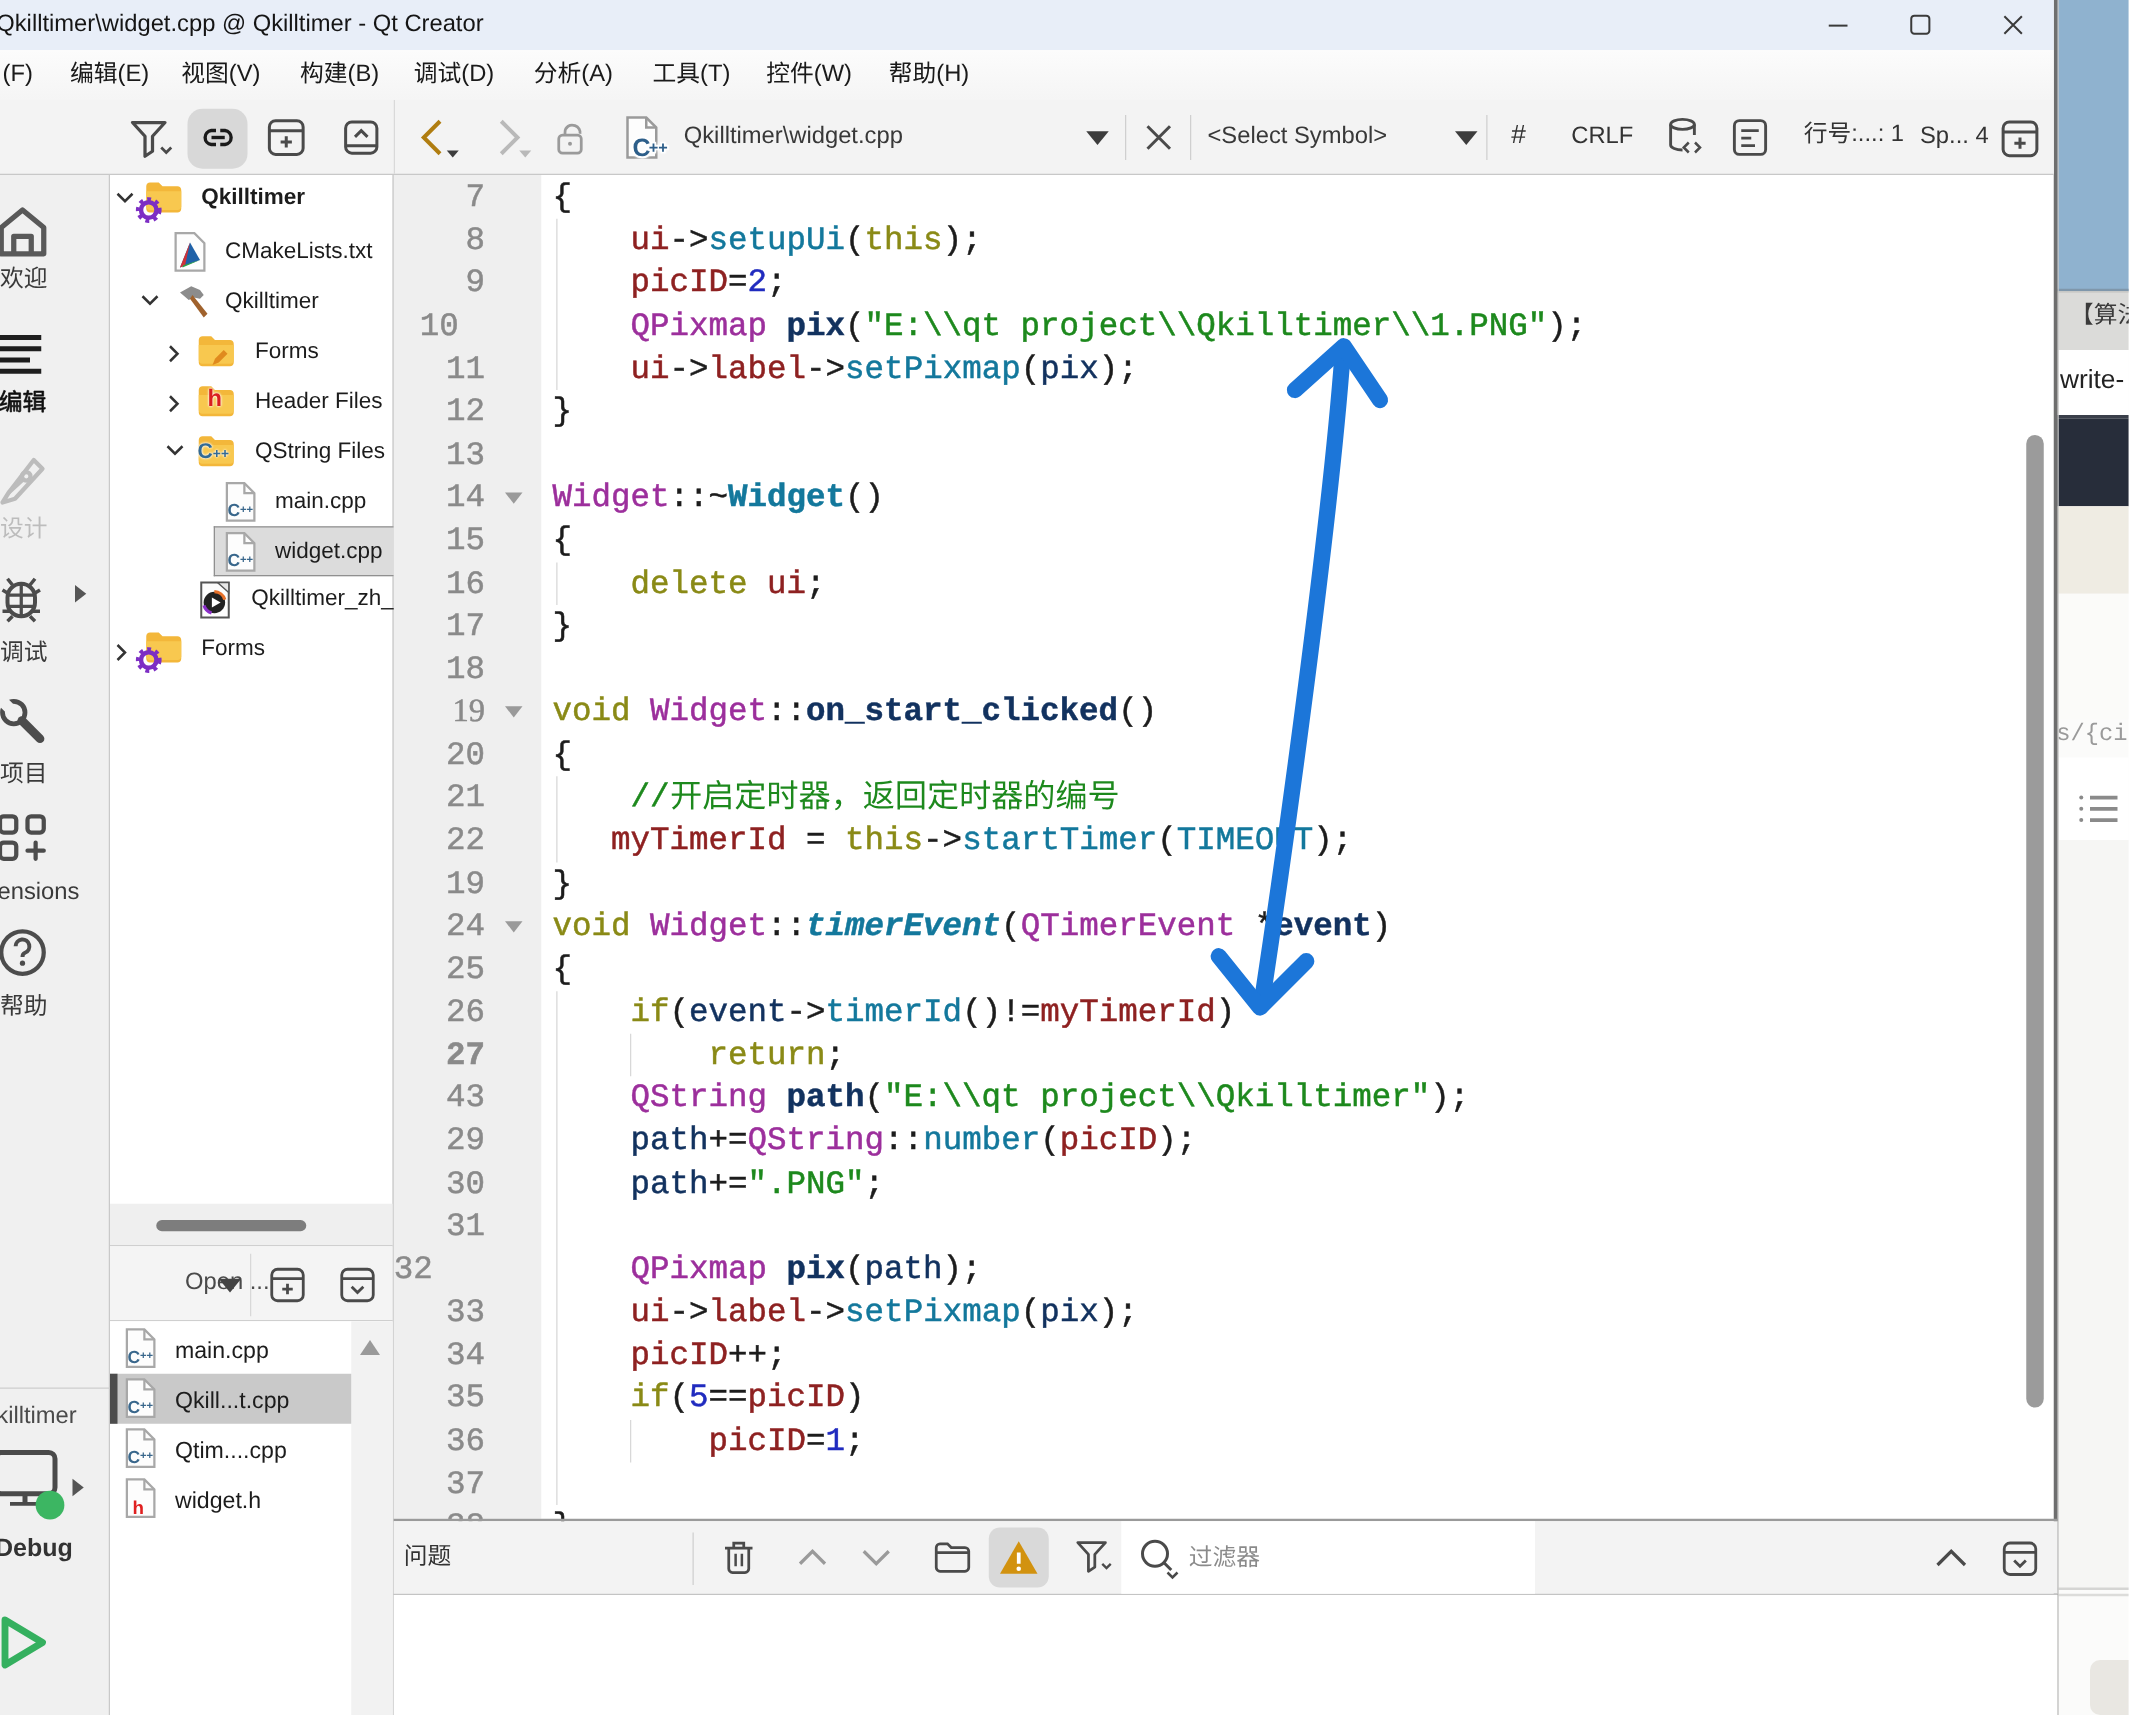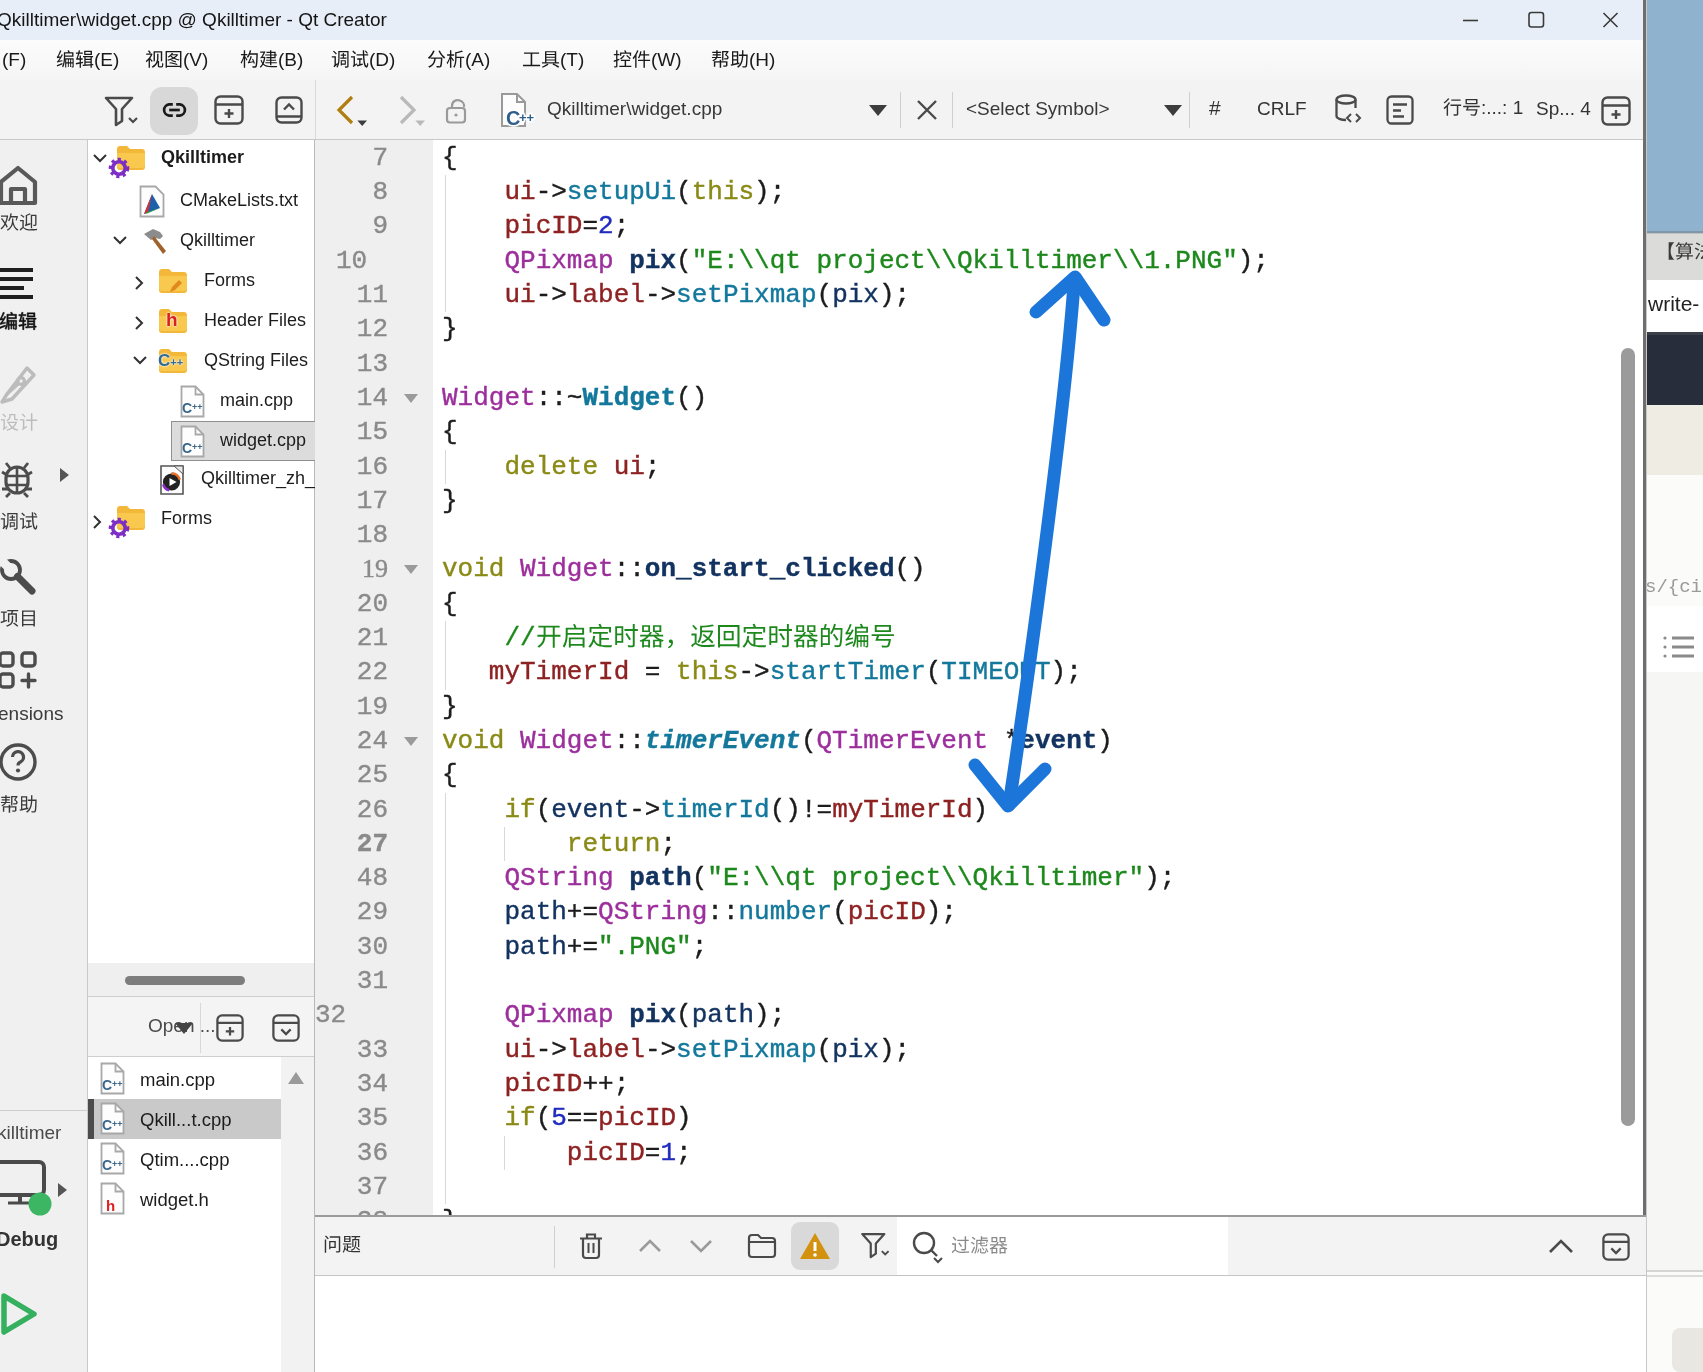--- a/index.html
+++ b/index.html
@@ -529,21 +529,21 @@
 <div style="position:absolute;left:315.0px;top:518.1px;width:73.0px;height:34.3px;font-family:'Liberation Mono',monospace;font-size:26px;line-height:34.3px;color:#8a8a8a;text-align:right;-webkit-text-stroke:0.4px;">18</div>
 <div style="position:absolute;left:315.0px;top:552.4px;width:73.0px;height:34.3px;font-family:Liberation Serif, serif;font-size:26px;line-height:34.3px;color:#8a8a8a;text-align:right;-webkit-text-stroke:0.4px;">19</div>
 <div style="position:absolute;left:315.0px;top:586.8px;width:73.0px;height:34.3px;font-family:'Liberation Mono',monospace;font-size:26px;line-height:34.3px;color:#8a8a8a;text-align:right;-webkit-text-stroke:0.4px;">20</div>
 <div style="position:absolute;left:315.0px;top:621.0px;width:73.0px;height:34.3px;font-family:'Liberation Mono',monospace;font-size:26px;line-height:34.3px;color:#8a8a8a;text-align:right;-webkit-text-stroke:0.4px;">21</div>
 <div style="position:absolute;left:315.0px;top:655.4px;width:73.0px;height:34.3px;font-family:'Liberation Mono',monospace;font-size:26px;line-height:34.3px;color:#8a8a8a;text-align:right;-webkit-text-stroke:0.4px;">22</div>
 <div style="position:absolute;left:315.0px;top:689.6px;width:73.0px;height:34.3px;font-family:'Liberation Mono',monospace;font-size:26px;line-height:34.3px;color:#8a8a8a;text-align:right;-webkit-text-stroke:0.4px;">19</div>
 <div style="position:absolute;left:315.0px;top:723.9px;width:73.0px;height:34.3px;font-family:'Liberation Mono',monospace;font-size:26px;line-height:34.3px;color:#8a8a8a;text-align:right;-webkit-text-stroke:0.4px;">24</div>
 <div style="position:absolute;left:315.0px;top:758.2px;width:73.0px;height:34.3px;font-family:'Liberation Mono',monospace;font-size:26px;line-height:34.3px;color:#8a8a8a;text-align:right;-webkit-text-stroke:0.4px;">25</div>
 <div style="position:absolute;left:315.0px;top:792.5px;width:73.0px;height:34.3px;font-family:'Liberation Mono',monospace;font-size:26px;line-height:34.3px;color:#8a8a8a;text-align:right;-webkit-text-stroke:0.4px;">26</div>
 <div style="position:absolute;left:315.0px;top:826.9px;width:73.0px;height:34.3px;font-family:'Liberation Mono',monospace;font-size:26px;line-height:34.3px;color:#8a8a8a;text-align:right;font-weight:bold;-webkit-text-stroke:0.4px;">27</div>
-<div style="position:absolute;left:315.0px;top:861.1px;width:73.0px;height:34.3px;font-family:'Liberation Mono',monospace;font-size:26px;line-height:34.3px;color:#8a8a8a;text-align:right;-webkit-text-stroke:0.4px;">48</div>
+<div style="position:absolute;left:315.0px;top:861.1px;width:73.0px;height:34.3px;font-family:'Liberation Mono',monospace;font-size:26px;line-height:34.3px;color:#8a8a8a;text-align:right;-webkit-text-stroke:0.4px;">43</div>
 <div style="position:absolute;left:315.0px;top:895.4px;width:73.0px;height:34.3px;font-family:'Liberation Mono',monospace;font-size:26px;line-height:34.3px;color:#8a8a8a;text-align:right;-webkit-text-stroke:0.4px;">29</div>
 <div style="position:absolute;left:315.0px;top:929.8px;width:73.0px;height:34.3px;font-family:'Liberation Mono',monospace;font-size:26px;line-height:34.3px;color:#8a8a8a;text-align:right;-webkit-text-stroke:0.4px;">30</div>
 <div style="position:absolute;left:315.0px;top:964.0px;width:73.0px;height:34.3px;font-family:'Liberation Mono',monospace;font-size:26px;line-height:34.3px;color:#8a8a8a;text-align:right;-webkit-text-stroke:0.4px;">31</div>
 <div style="position:absolute;left:315.0px;top:998.3px;width:73.0px;height:34.3px;font-family:'Liberation Mono',monospace;font-size:26px;line-height:34.3px;color:#8a8a8a;-webkit-text-stroke:0.4px;">32</div>
 <div style="position:absolute;left:315.0px;top:1032.6px;width:73.0px;height:34.3px;font-family:'Liberation Mono',monospace;font-size:26px;line-height:34.3px;color:#8a8a8a;text-align:right;-webkit-text-stroke:0.4px;">33</div>
 <div style="position:absolute;left:315.0px;top:1066.9px;width:73.0px;height:34.3px;font-family:'Liberation Mono',monospace;font-size:26px;line-height:34.3px;color:#8a8a8a;text-align:right;-webkit-text-stroke:0.4px;">34</div>
 <div style="position:absolute;left:315.0px;top:1101.2px;width:73.0px;height:34.3px;font-family:'Liberation Mono',monospace;font-size:26px;line-height:34.3px;color:#8a8a8a;text-align:right;-webkit-text-stroke:0.4px;">35</div>
 <div style="position:absolute;left:315.0px;top:1135.5px;width:73.0px;height:34.3px;font-family:'Liberation Mono',monospace;font-size:26px;line-height:34.3px;color:#8a8a8a;text-align:right;-webkit-text-stroke:0.4px;">36</div>
 <div style="position:absolute;left:315.0px;top:1169.8px;width:73.0px;height:34.3px;font-family:'Liberation Mono',monospace;font-size:26px;line-height:34.3px;color:#8a8a8a;text-align:right;-webkit-text-stroke:0.4px;">37</div>
 <div style="position:absolute;left:315.0px;top:1204.1px;width:73.0px;height:34.3px;font-family:'Liberation Mono',monospace;font-size:26px;line-height:34.3px;color:#8a8a8a;text-align:right;-webkit-text-stroke:0.4px;">38</div>

